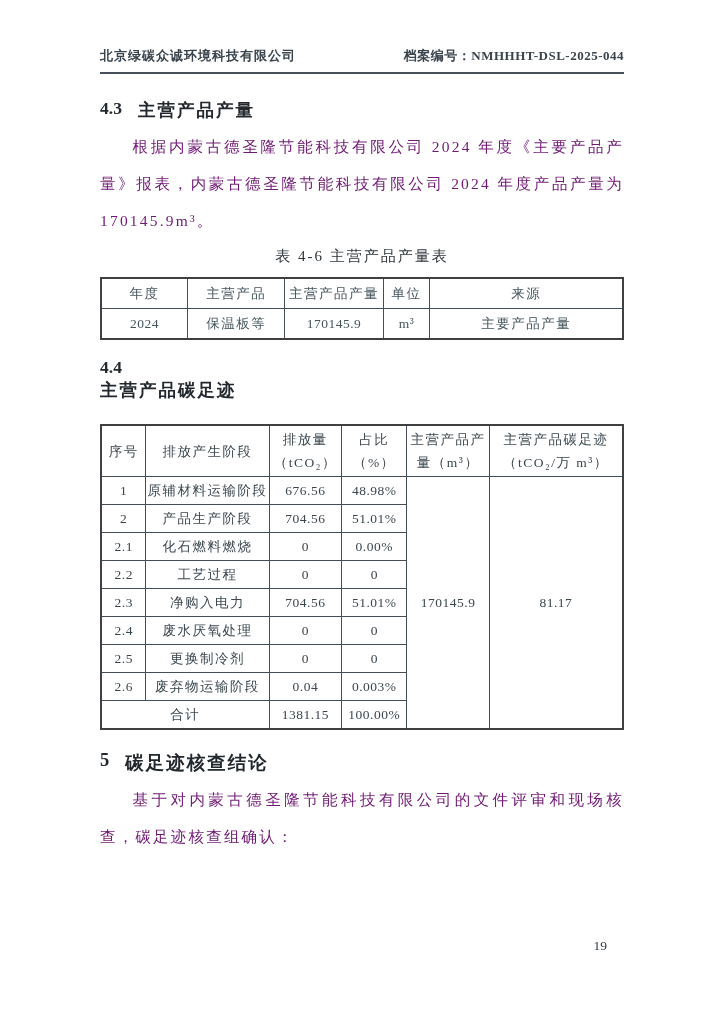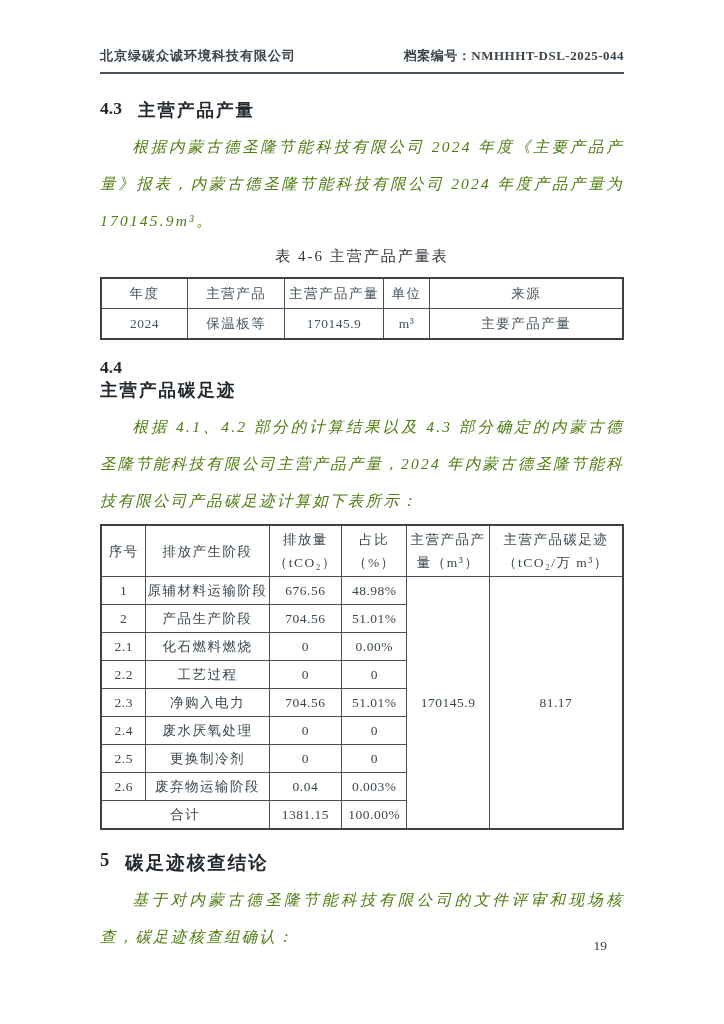--- a/index.html
+++ b/index.html
@@ -20,37 +20,37 @@
 
   
   .sec-h { display:flex; font-weight:bold; color:#22282d; letter-spacing:2px; }
   .sec-h .num { letter-spacing:0; margin-right:16px; }
   .h43 { font-size:17.5px; margin-top:24px; }
   .h44 { font-size:17.5px; margin-top:17px;flex-direction:column; }
   .h5  { font-size:18.5px; margin-top:20px; }
 
   
   .para {
-    font-size:15.5px; line-height:37px; color:#4d7c0f;
+    font-size:15.5px; line-height:37px; color:#701a75;
     text-align:justify; text-justify:inter-character;
-    text-indent:2.1em; letter-spacing:2.2px; margin-top:6px;font-style:italic;
+    text-indent:2.1em; letter-spacing:2.2px; margin-top:6px;
   }
 
   
   .tcap { text-align:center; font-size:15px; letter-spacing:2px; color:#2e363c; margin-top:8px; }
 
   
   table { width:100%; border-collapse:collapse; table-layout:fixed; border:2px solid #404040; }
   td { border:1px solid #454e56; text-align:center; vertical-align:middle; padding:0; }
 
   .t46 { margin-top:11px; font-size:13.5px; color:#44555c; letter-spacing:1.5px; }
   .t46 td { height:29px; }
   .t46 .num-cell { letter-spacing:0.5px; }
 
-  .t47 { margin-top:5px; font-size:13.5px; color:#3b474e; letter-spacing:1.5px; }
+  .t47 { margin-top:22px; font-size:13.5px; color:#3b474e; letter-spacing:1.5px; }
   .t47 td.hd { height:50px; }
   .t47 td.bd { height:27px; }
   .t47 .hl { line-height:23px; }
   .t47 .num { letter-spacing:0.5px; }
 
   
   .pageno {
     position:absolute; left:0; right:17px; top:938px; text-align:right;
     font-size:13.5px; color:#333b42;
   }
@@ -96,21 +96,20 @@
           <td class="num-cell">m³</td>
           <td>主要产品产量</td>
         </tr>
       </tbody>
     </table>
 
     <div class="sec-h h44">
       <span class="num">4.4</span>
       <span>主营产品碳足迹</span>
     </div>
-    <div class="para">根据 4.1、4.2 部分的计算结果以及 4.3 部分确定的内蒙古德圣隆节能科技有限公司主营产品产量，2024 年内蒙古德圣隆节能科技有限公司产品碳足迹计算如下表所示：</div>
 
     <table class="t47">
       <colgroup>
         <col style="width:8.6%">
           <col style="width:23.6%">
           <col style="width:13.9%">
           <col style="width:12.5%">
           <col style="width:15.8%">
           <col style="width:25.6%">
       </colgroup>

